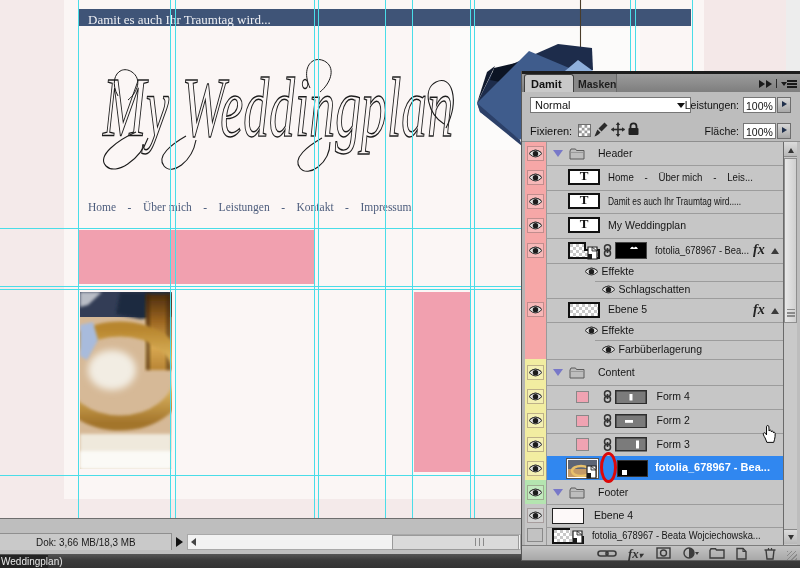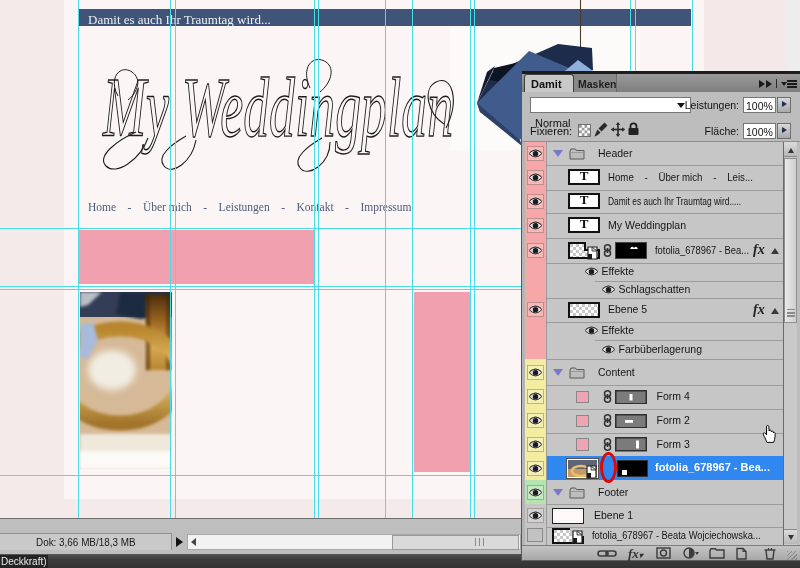--- a/index.html
+++ b/index.html
@@ -98,37 +98,37 @@
   <div class="abs" style="left:0;top:518px;width:524px;height:36px;background:#bebebe;border-top:1px solid #6e6e6e;box-sizing:border-box;z-index:40;"></div>
   <div class="abs" style="left:0;top:533px;width:172px;height:17px;background:#c9c9c9;border-top:1px solid #8f8f8f;border-right:1px solid #8f8f8f;box-sizing:border-box;z-index:41;"></div>
   <div class="abs" style="left:36px;top:536px;font-size:11px;color:#1a1a1a;z-index:42;transform:scale(.9,1);transform-origin:0 50%;">Dok: 3,66 MB/18,3 MB</div>
   <div class="abs" style="left:176px;top:537px;width:0;height:0;border-left:7px solid #111;border-top:5px solid transparent;border-bottom:5px solid transparent;z-index:42;"></div>
   <div class="abs" style="left:187px;top:534px;width:334px;height:16px;background:#f2f2f2;border:1px solid #a9a9a9;box-sizing:border-box;z-index:41;"></div>
   <div class="abs" style="left:191px;top:538px;width:0;height:0;border-right:5px solid #444;border-top:4px solid transparent;border-bottom:4px solid transparent;z-index:42;"></div>
   <div class="abs" style="left:392px;top:534.5px;width:127px;height:15px;background:#dadada;border:1px solid #9a9a9a;box-sizing:border-box;z-index:42;"></div>
   <div class="abs" style="left:475px;top:538px;width:11px;height:8px;background:repeating-linear-gradient(90deg,#8a8a8a 0 1.5px,transparent 1.5px 4px);z-index:43;"></div>
   <div class="abs" style="left:0;top:553.5px;width:800px;height:14.5px;background:linear-gradient(#555 0,#3c3c3c 40%,#333 100%);z-index:44;"></div>
   <div class="abs" style="left:0;top:554.5px;width:48px;height:13.5px;background:#232323;z-index:45;"></div>
-  <div class="abs" style="left:1px;top:556px;font-size:10px;color:#e8e8e8;z-index:46;">Deckkraft)</div>
+  <div class="abs" style="left:1px;top:556px;font-size:10px;color:#e8e8e8;z-index:46;">Weddingplan)</div>
   <div class="abs" style="left:521px;top:70.5px;width:279px;height:490.5px;z-index:50;background:#bdbdbd;border-left:1px solid #585858;box-sizing:border-box;">
 
     <div class="abs" style="left:0;top:0;width:278px;height:3.5px;background:#1d1d1d;"></div>
     <div class="abs" style="left:0;top:3.5px;width:278px;height:18px;background:linear-gradient(#9b9b9b,#7e7e7e);"></div>
     <div class="abs" style="left:2px;top:3.5px;width:50px;height:18px;background:#c9c9c9;border:1px solid #3f3f3f;border-bottom:none;border-radius:3px 3px 0 0;box-sizing:border-box;"></div>
     <div class="abs" style="left:9px;top:7px;font-size:11px;font-weight:bold;color:#111;">Damit</div>
     <div class="abs" style="left:52px;top:3.5px;width:43px;height:18px;background:#888;border-right:1px solid #6a6a6a;box-sizing:border-box;"></div>
     <div class="abs" style="left:56px;top:7.5px;font-size:10.5px;font-weight:bold;color:#1d1d1d;">Masken</div>
     <div class="abs" style="left:237px;top:9px;width:0;height:0;border-left:6px solid #1a1a1a;border-top:4px solid transparent;border-bottom:4px solid transparent;"></div>
     <div class="abs" style="left:244px;top:9px;width:0;height:0;border-left:6px solid #1a1a1a;border-top:4px solid transparent;border-bottom:4px solid transparent;"></div>
     <div class="abs" style="left:253.5px;top:8px;width:1px;height:9px;background:#2a2a2a;"></div>
     <div class="abs" style="left:259px;top:11px;width:0;height:0;border-top:4px solid #1a1a1a;border-left:3.5px solid transparent;border-right:3.5px solid transparent;"></div>
     <div class="abs" style="left:265px;top:9.5px;width:10px;height:8px;background:repeating-linear-gradient(#1a1a1a 0 1.6px,transparent 1.6px 3.2px);"></div>
     <div class="abs" style="left:0;top:21.5px;width:278px;height:50px;background:#bdbdbd;border-bottom:1px solid #8e8e8e;box-sizing:border-box;"></div>
     <div class="abs" style="left:8px;top:26.5px;width:159px;height:14px;background:#fff;border:1px solid #767676;"></div>
-    <div class="abs" style="left:13px;top:28.5px;font-size:11px;color:#111;margin-top:18px;">Normal</div>
+    <div class="abs" style="left:13px;top:28.5px;font-size:11px;color:#111;">Normal</div>
     <div class="abs" style="left:155px;top:32px;width:0;height:0;border-top:5px solid #111;border-left:4px solid transparent;border-right:4px solid transparent;"></div>
     <div class="abs" style="left:160px;top:28.5px;width:57px;text-align:right;font-size:10.5px;color:#111;">Leistungen:</div>
     <div class="abs" style="left:220.5px;top:26.5px;width:31px;height:14px;background:#fff;border:1px solid #767676;"></div>
     <div class="abs" style="left:224px;top:29px;width:25px;text-align:center;font-size:10.5px;color:#111;">100%</div>
     <div class="abs" style="left:255px;top:26px;width:14px;height:16px;background:linear-gradient(#d8d8d8,#a8a8a8);border:1px solid #6e6e6e;box-sizing:border-box;"></div>
     <div class="abs" style="left:260px;top:30.5px;width:0;height:0;border-left:5px solid #20304c;border-top:3.5px solid transparent;border-bottom:3.5px solid transparent;"></div>
     <div class="abs" style="left:8px;top:54.5px;font-size:11px;color:#111;">Fixieren:</div>
     <div class="abs" style="left:56px;top:53px;width:11px;height:11px;border:1px solid #6e6e6e;background:repeating-conic-gradient(#fff 0 25%,#9a9a9a 0 50%) 0 0/5.5px 5.5px;"></div>
     <svg class="abs" style="left:72px;top:51px;" width="14" height="15" viewBox="0 0 14 15">
         <path d="M10.5 0.5 L13.5 3.5 L7.5 9.5 L4.5 6.5 Z" fill="#2a2a2a"></path>
@@ -371,21 +371,21 @@
       </svg>
 <div class="rtxt" style="left:76px;top:415.4px;">Footer</div>
 <div class="sep" style="left:24px;top:433.9px;width:237px;"></div>
 <div class="abs" style="left:5px;top:437.7px;width:17px;height:15px;border:1px solid rgba(90,60,60,.35);background:rgba(255,255,255,.2);box-sizing:border-box;"></div>
       <svg class="abs" style="left:6px;top:439.7px;" width="15" height="11" viewBox="0 0 15 11">
         <path d="M1 5.5 Q7.5 -1.5 14 5.5 Q7.5 12.5 1 5.5Z" fill="#ddd" stroke="#3a3a3a" stroke-width="1"></path>
         <circle cx="7.5" cy="5.8" r="2.7" fill="#1c1c1c"></circle>
         <path d="M2 4.2 Q7.5 0.2 13 4.2" fill="none" stroke="#3a3a3a" stroke-width="0.8"></path>
       </svg>
 <div class="abs" style="left:30px;top:437.2px;width:32px;height:16px;background:#fdf9f9;border:1.5px solid #222;box-sizing:border-box;"></div>
-<div class="rtxt" style="left:72px;top:438.7px;">Ebene 1</div>
+<div class="rtxt" style="left:72px;top:438.7px;">Ebene 4</div>
 <div class="sep" style="left:24px;top:456.5px;width:237px;"></div>
 <div class="abs" style="left:5px;top:457.75px;width:16px;height:14px;background:#c2c2c2;border:1px solid #8a8a8a;box-sizing:border-box;"></div>
 <div class="abs chk" style="left:30px;top:457.25px;width:32px;height:16px;border:2px solid #111;box-sizing:border-box;"></div>
 <div class="abs" style="left:48px;top:457.25px;width:14px;height:8px;background:#c6c6c6;"></div>
 <svg class="abs" style="left:49px;top:459.25px;" width="13" height="14" viewBox="0 0 13 14">
         <path d="M2 1 L11 1 L11 13 L2 13 Z" fill="#fff" stroke="#222" stroke-width="1.2"></path>
         <path d="M2 8 L6 8 L6 13 L2 13 Z" fill="#1a1a1a"></path>
         <path d="M6 1 L11 5 L6 5 Z" fill="#d8d8d8" stroke="#222" stroke-width="0.8"></path>
       </svg>
 <div class="rtxt" style="left:69.5px;top:458.75px;transform:scale(.89,1);transform-origin:0 50%;">fotolia_678967 - Beata Wojciechowska...</div>

